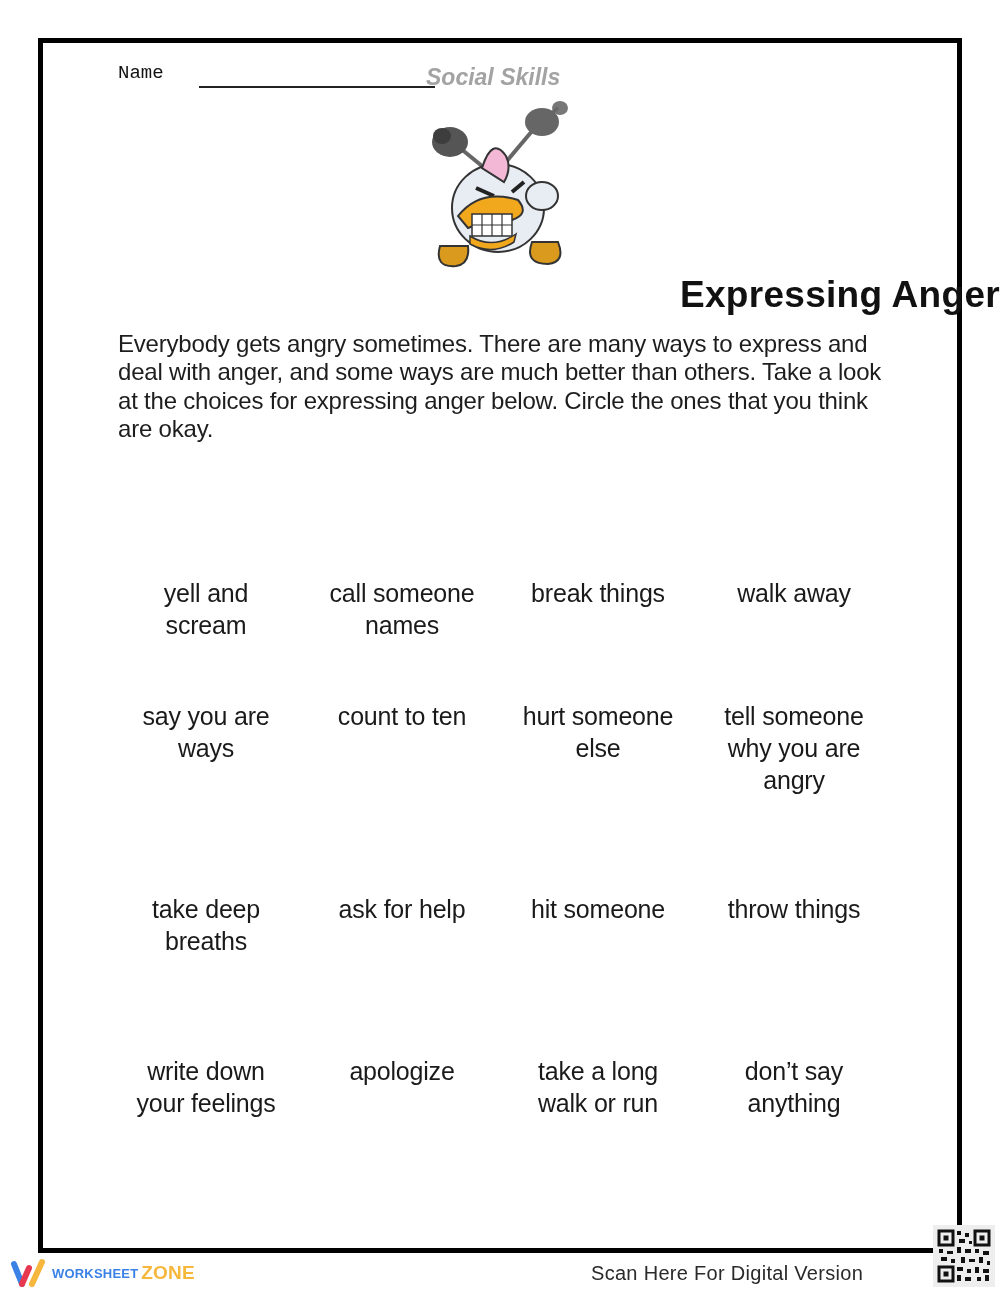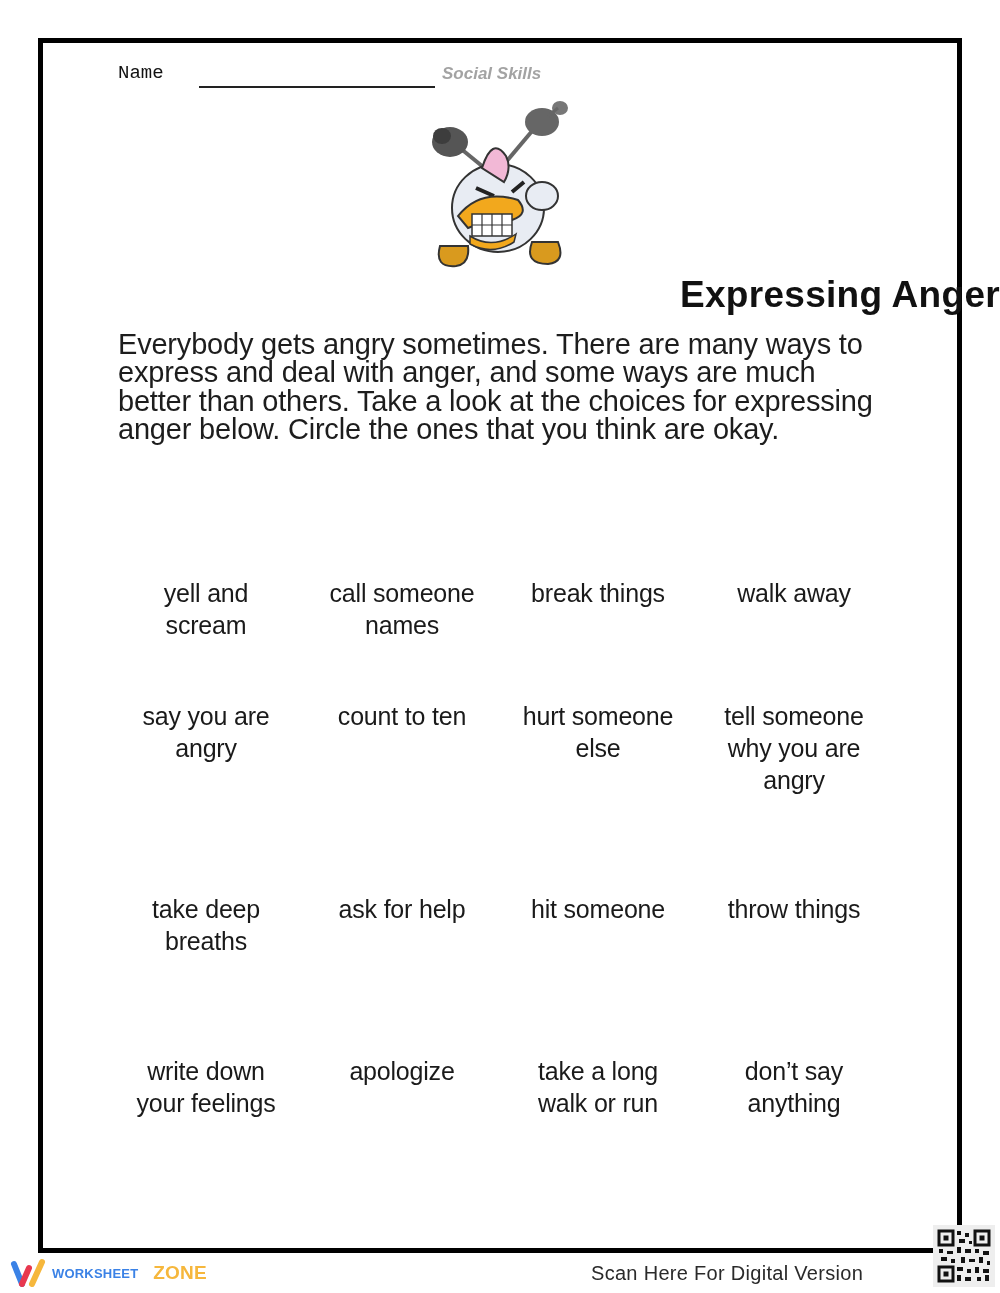--- a/index.html
+++ b/index.html
@@ -35,23 +35,23 @@
   .name-line {
     position: absolute;
     left: 199px;
     top: 86px;
     width: 236px;
     height: 0;
     border-top: 2px solid #222;
   }
   .subject-label {
     position: absolute;
-    left: 442px;
+    left: 426px;
     top: 64px;
-    font-size: 17px;
+    font-size: 23px;
     font-weight: bold;
     font-style: italic;
     color: #a3a3a3;
   }
   .mascot {
     position: absolute;
     left: 420px;
     top: 96px;
     width: 160px;
     height: 176px;
@@ -65,21 +65,21 @@
     font-size: 37px;
     font-weight: bold;
     color: #111;
     letter-spacing: 0.3px;
   }
   .intro {
     position: absolute;
     left: 118px;
     top: 330px;
     width: 770px;
-    font-size: 29px;
+    font-size: 24px;
     line-height: 28.3px;
     color: #1d1d1d;
     letter-spacing: -0.2px;
   }
   .choices-grid {
     position: absolute;
     left: 108px;
     top: 537px;
     width: 784px;
   }
@@ -113,21 +113,21 @@
   .logo-text-a {
     font-size: 13px;
     font-weight: bold;
     color: #3b82e6;
     letter-spacing: 0.2px;
   }
   .logo-text-b {
     font-size: 19px;
     font-weight: bold;
     color: #f6b73c;
-    margin-left: 15px;
+    margin-left: 3px;
     letter-spacing: 0.2px;
   }
   .scan-text {
     position: absolute;
     left: 591px;
     top: 1262px;
     font-size: 20px;
     color: #2a2a2a;
     letter-spacing: 0.3px;
   }
@@ -188,21 +188,21 @@
   <div class="choice-row" style="top:0px;margin-top:40px;">
     <div class="choice">yell and
 scream</div>
     <div class="choice">call someone
 names</div>
     <div class="choice">break things</div>
     <div class="choice">walk away</div>
   </div>
   <div class="choice-row" style="top:163px;">
     <div class="choice">say you are
-angry</div>
+ways</div>
     <div class="choice">count to ten</div>
     <div class="choice">hurt someone
 else</div>
     <div class="choice">tell someone
 why you are
 angry</div>
   </div>
   <div class="choice-row" style="top:356px;">
     <div class="choice">take deep
 breaths</div>

